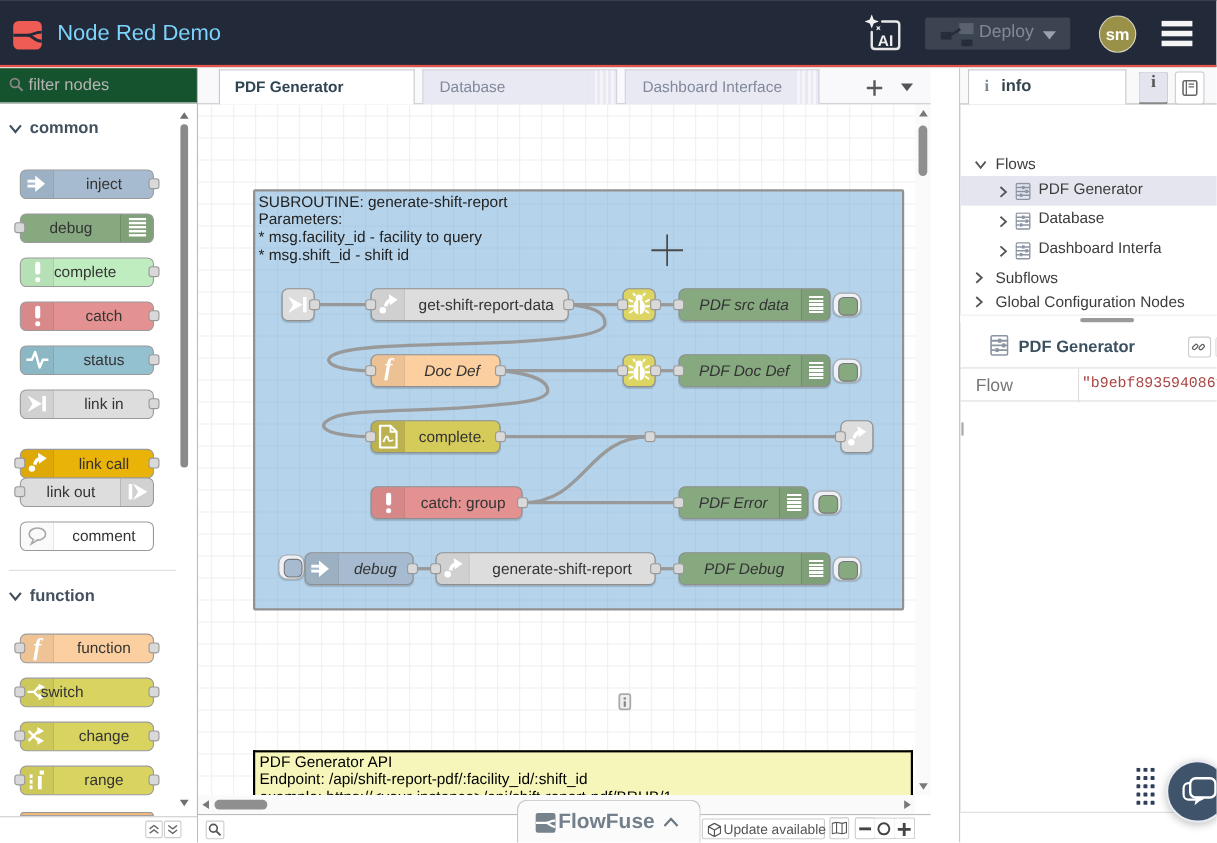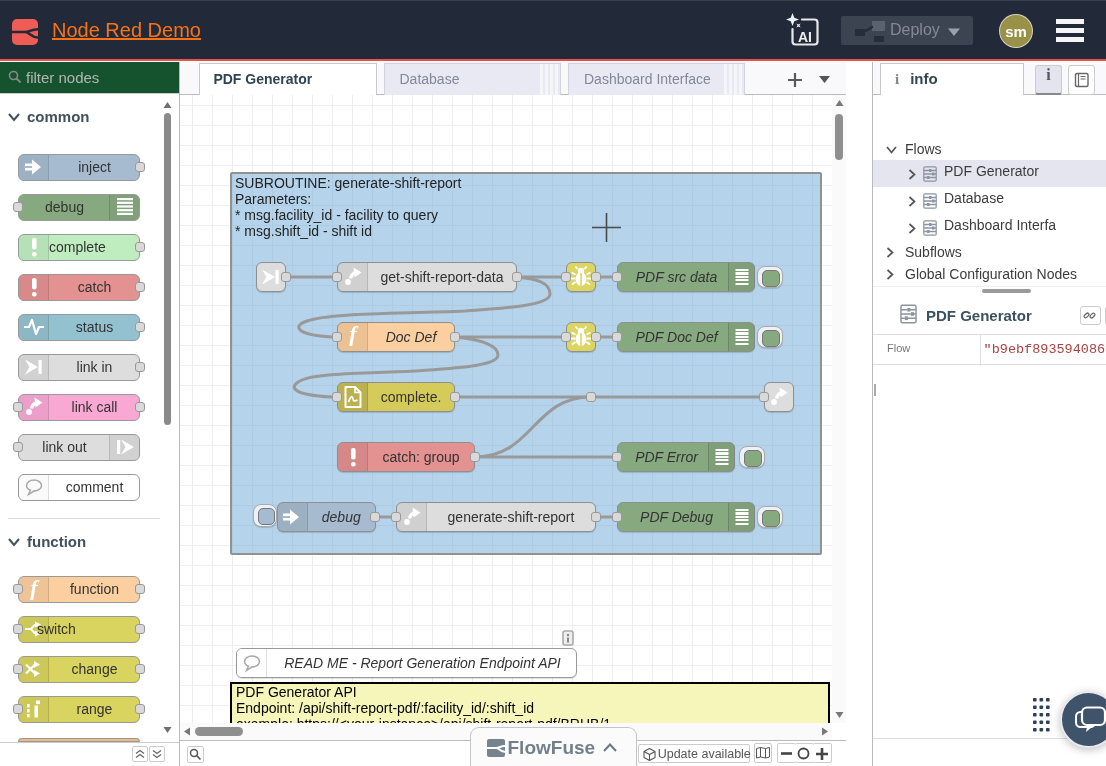--- a/index.html
+++ b/index.html
@@ -5,21 +5,21 @@
 * { margin:0; padding:0; box-sizing:border-box; }
 html,body { width:1106px; height:766px; overflow:hidden; }
 body { font-family:"Liberation Sans", sans-serif; position:relative; background:#fff; }
 #root { position:absolute; left:0; top:0; width:1106px; height:766px; overflow:hidden; }
 .abs { position:absolute; }
 
 
 #header { position:absolute; left:0; top:0; width:1106px; height:61px; background:#222938; border-bottom:2px solid #e4544b; }
 #header .topline { position:absolute; left:0; top:0; width:100%; height:1px; background:#3a3f4a; }
 #logo { position:absolute; left:12px; top:19px; width:26px; height:26px; background:#ee5c55; border-radius:5px; }
-#title { position:absolute; left:52px; top:19px; font-size:20px; color:#f97316;text-decoration:underline; }
+#title { position:absolute; left:52px; top:19px; font-size:20px; color:#7dd3fc; }
 #deploy { position:absolute; left:841px; top:16px; width:132px; height:29px; background:#3c4452; border-radius:2px; }
 #deploy .dtext { position:absolute; left:49px; top:5px; font-size:16px; color:#848a95; }
 #avatar { position:absolute; left:999px; top:14px; width:34px; height:34px; border-radius:50%; background:#9a9148; border:1px solid rgba(235,235,235,0.75); color:#fff; font-weight:bold; font-size:15px; text-align:center; line-height:34px; }
 .hbar { position:absolute; left:1056px; width:28px; height:5px; background:#f5f5f5; }
 
 
 #palette { position:absolute; left:0; top:62px; width:180px; height:704px; background:#fff; border-right:1px solid #bbb; }
 #filterbox { position:absolute; left:0; top:0; width:179px; height:32px; background:#14532d; border-bottom:1px solid #ccc; }
 #filterbox .ph { position:absolute; left:26px; top:7px; font-size:15px; color:#b5b5b5; }
 .cat { position:absolute; left:27px; font-size:15px; font-weight:bold; color:#43515e; }
@@ -209,21 +209,21 @@
         <div class="picon piconL">
             <svg width="20" height="20" viewBox="0 0 20 20" style="position:absolute;left:5px;top:2px">
               <path d="M1 2.5 L14 10 L1 17.5 L5.5 10 Z" fill="#fff"></path>
               <rect x="14.5" y="3" width="3.2" height="14" fill="#fff"></rect>
             </svg>
           </div>
         <div class="lbl" style="left:30px;width:91px;text-align:center">link in</div>
         <div class="pport pportR"></div>
       </div>
 
-      <div class="pnode" style="top:332px;background:#f9a8d4">
+      <div class="pnode" style="top:346px;background:#eab308">
         <div class="picon piconL">
             <svg width="20" height="20" viewBox="0 0 20 20" style="position:absolute;left:5px;top:2px">
               <circle cx="5" cy="15" r="2.9" fill="#fff"></circle>
               <path d="M7.5 11.5 Q8.5 7 12 5.9" stroke="#fff" stroke-width="3.2" fill="none"></path>
               <path d="M10.5 0.5 L18.5 5.5 L11.5 10.5 Z" fill="#fff"></path>
             </svg>
           </div>
         <div class="lbl" style="left:30px;width:91px;text-align:center">link call</div>
         <div class="pport pportL"></div>
           <div class="pport pportR"></div>
@@ -503,29 +503,20 @@
         <div class="cport" style="left:211px;top:417px"></div>
         <div class="cport" style="left:411px;top:417px"></div>
 
         <div class="node dbgnode" style="left:436.5px;top:407px;width:138px">
           <div class="nlbl" style="left:4px;width:110px;font-style:italic">PDF Debug</div>
           <div class="listsec" style="left:110px;width:27px"></div>
         </div>
         <div class="cport" style="left:432px;top:417px"></div>
         <div class="dbgbtn" style="left:577px;top:411px"></div>
       </div>
-      <div id="comment">
-        <div class="nicon niconL" style="background:#fff;border-right:1px solid #ddd">
-            <svg width="20" height="20" viewBox="0 0 20 20" style="position:absolute;left:5px;top:4px">
-              <ellipse cx="10" cy="8.5" rx="7.5" ry="5.5" stroke="#a8a8a8" stroke-width="1.5" fill="none"></ellipse>
-              <path d="M6.5 13 L4.5 17.5 L11 13.4" stroke="#a8a8a8" stroke-width="1.5" fill="#fff"></path>
-            </svg>
-          </div>
-        <div class="nlbl" style="left:30px;width:311px;font-style:italic;white-space:nowrap">READ ME - Report Generation Endpoint API</div>
-      </div>
       <svg class="abs" style="left:380px;top:535px" width="16" height="16" viewBox="0 0 16 16">
           <rect x="3" y="1" width="10" height="14" rx="2" stroke="#aaa" stroke-width="1.6" fill="#eee"></rect>
           <circle cx="8" cy="5" r="1.2" fill="#888"></circle>
           <rect x="7" y="7.5" width="2" height="5" fill="#888"></rect>
         </svg>
       <div id="yellowblock">PDF Generator API<br>Endpoint: /api/shift-report-pdf/:facility_id/:shift_id<br>example: https://&lt;your-instance&gt;/api/shift-report-pdf/BRHB/1</div>
       <svg class="abs" style="left:412px;top:118px" width="29" height="29" viewBox="0 0 29 29">
           <path d="M14.5 0 V29 M0 14.5 H29" stroke="#4a4a4a" stroke-width="1.6"></path>
         </svg>
     </div>
@@ -655,21 +646,21 @@
       <div class="sqbtn" style="left:207px;top:244px"><svg width="13" height="13" viewBox="0 0 13 13" style="margin:2px">
             <rect x="0.8" y="5" width="5.5" height="3" rx="1.5" transform="rotate(-45 3.5 6.5)" stroke="#666" stroke-width="1.2" fill="none"></rect>
             <rect x="6.7" y="5" width="5.5" height="3" rx="1.5" transform="rotate(-45 9.5 6.5)" stroke="#666" stroke-width="1.2" fill="none"></rect>
           </svg></div>
       <div class="sqbtn" style="left:232px;top:244px"><svg width="13" height="13" viewBox="0 0 13 13" style="margin:2px">
             <circle cx="5" cy="5" r="3.5" stroke="#666" stroke-width="1.4" fill="none"></circle>
             <path d="M7.7 7.7 L11.5 11.5" stroke="#666" stroke-width="1.6"></path>
           </svg></div>
     </div>
     <div id="sbtable">
-      <div style="position:absolute;left:14px;top:7px;font-size:11px;color:#777">Flow</div>
+      <div style="position:absolute;left:14px;top:7px;font-size:16px;color:#777">Flow</div>
       <div style="position:absolute;left:106.5px;top:0;width:1px;height:31px;background:#ddd"></div>
       <div style="position:absolute;left:107px;top:7px;width:153px;text-align:center;font-family:'Liberation Mono',monospace;font-size:13.5px;color:#a94442">"b9ebf893594086f8"</div>
     </div>
     <div style="position:absolute;left:1px;top:322px;width:2px;height:12px;background:#aaa"></div>
     <div id="sbfoot"></div>
     <div id="dots"><svg width="17" height="34" viewBox="0 0 17 34">
           <rect x="0" y="0" width="3.6" height="3.6" rx="0.8" fill="#2e3f5c"></rect>
           <rect x="6.5" y="0" width="3.6" height="3.6" rx="0.8" fill="#2e3f5c"></rect>
           <rect x="13" y="0" width="3.6" height="3.6" rx="0.8" fill="#2e3f5c"></rect>
           <rect x="0" y="7.5" width="3.6" height="3.6" rx="0.8" fill="#2e3f5c"></rect>

